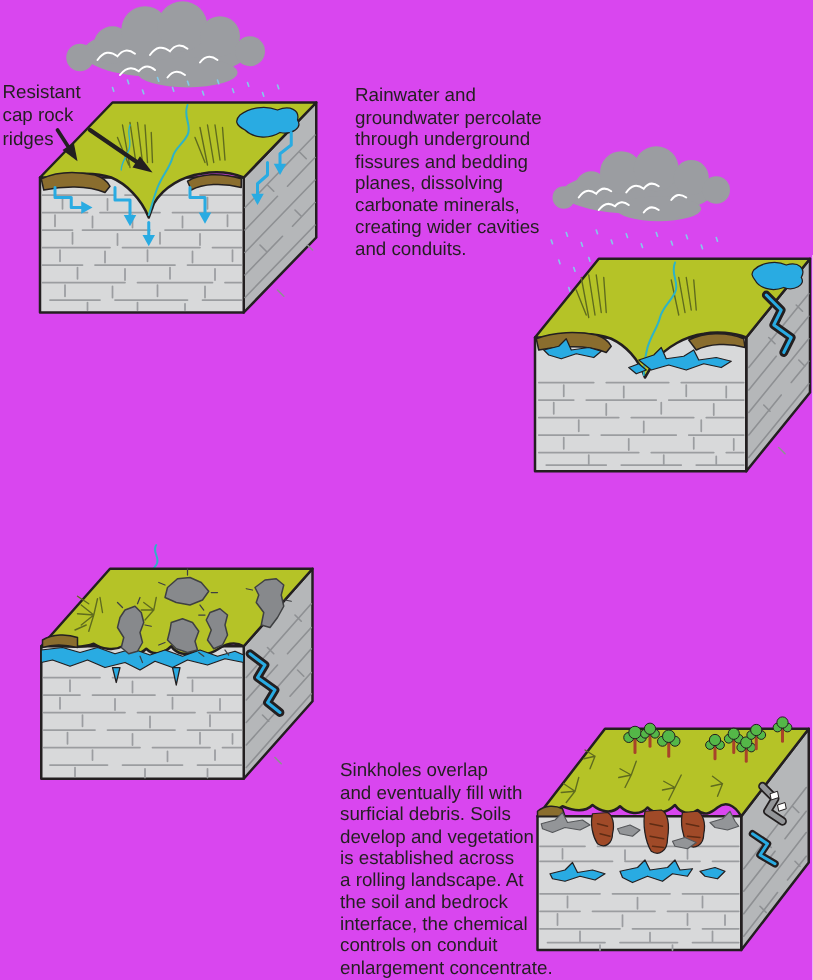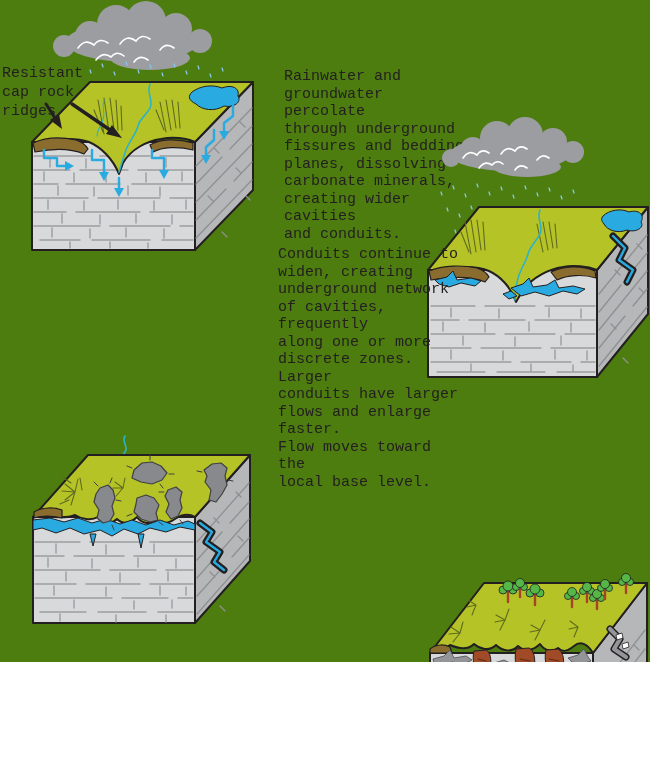--- a/index.html
+++ b/index.html
@@ -1,17 +1,17 @@
 <!DOCTYPE html>
 <html><head>
 <meta charset="utf-8">
 <style>
   html,body{margin:0;padding:0;background:#fff;}
-  .canvas{position:relative;width:650px;height:662px;background:#4d7c0f;overflow:hidden;
-          font-family:Liberation Mono, monospace;color:#231f20;}
+  .canvas{position:relative;width:650px;height:784px;background:#d946ef;overflow:hidden;
+          font-family:Liberation Sans, sans-serif;color:#231f20;}
   .caption{position:absolute;font-size:15px;line-height:17.5px;white-space:pre-line;
            color:#231f20;letter-spacing:0px;}
   .annotation{position:absolute;font-size:15px;line-height:19px;white-space:pre-line;color:#231f20;}
   .stage-svg{position:absolute;}
   
   .face{stroke:#231f20;stroke-width:2;stroke-linejoin:round;}
   .front{fill:#d8d9da;}
   .side{fill:#b5b7b9;}
   .grass{fill:#b5c327;}
   .brown{fill:#8a6d2e;stroke:#231f20;stroke-width:1.2;stroke-linejoin:round;}
@@ -145,30 +145,20 @@
       <g>
         <path class="water" d="M20 170 L32 167 L38 161 L42 170 L56 168 L66 171 L60 176 L46 173 L34 177 L24 174 Z"></path>
         <path class="water" d="M96 178 L108 174 L114 168 L118 177 L132 175 L140 170 L144 178 L158 176 L170 179 L162 184 L148 181 L134 186 L120 182 L106 186 Z"></path>
         <path class="water" d="M88 184 L96 181 L102 186 L94 189 Z"></path>
 
         <path class="chan-under" stroke-width="7" d="M198 126 L210 138 L204 150 L218 160 L212 172"></path>
         <path class="bluearrow" stroke-width="4.2" d="M198 126 L210 138 L204 150 L218 160 L212 172"></path>
       </g>
     </g>
   </svg>
-  <div class="caption" style="left:278px;top:246px;width:185px;">Conduits continue to
-widen, creating
-underground network
-of cavities, frequently
-along one or more
-discrete zones. Larger
-conduits have larger
-flows and enlarge faster.
-Flow moves toward the
-local base level.</div>
 
   <svg class="stage-svg" style="left:20px;top:430px;" width="240" height="212" viewBox="0 0 240 212">
     <path class="stream" d="M105 6 C101 12 109 16 105 22 C102 27 98 28 99 30"></path>
     <g>
       <polygon class="face side" points="175,87 230,25 230,131 175,193"></polygon>
       <rect class="face front" x="13" y="87" width="162" height="106"></rect>
       <path class="brick" d="M15 112H60M70 112H120M130 112H173M15 126H44M54 126H104M114 126H173M15 140H80M90 140H136M146 140H173M15 154H56M66 154H120M130 154H173M15 168H92M102 168H148M158 168H173M20 182H66M78 182H126M138 182H173M36 114v9M86 115v9M134 114v9M28 128v9M72 129v9M118 128v9M156 129v9M46 142v9M100 143v9M148 142v9M34 156v9M86 157v9M140 156v9M166 157v8M54 170v8M114 171v8M152 170v8M40 184v7M96 185v7M146 185v7"></path>
       <path class="brickR" d="M177 112L229 53M177 130L202 102M210 93L229 72M177 148L229 89M177 166L204 136M212 127L229 108M177 184L229 125M194 88l5 5M216 62l5 5M190 142l5 5M218 106l5 5M200 176l5 5"></path>
       <path class="face grass" d="M13 87 L68 25 L230 25 L175 87 C168 83 161 85 155 89 C149 93 142 95 136 91 C129 95 121 93 117 87 C111 93 103 95 97 89 C91 95 83 93 78 87 C71 91 61 89 55 85 C46 89 31 87 24 86 Z"></path>
       <path class="brown" d="M14 82 C22 77 34 77 42 80 L42 88 C30 85 20 86 14 88 Z"></path>
@@ -274,14 +264,24 @@
 
       <g>
         <path class="water" d="M20 154 L32 151 L38 145 L42 153 L54 151 L64 154 L56 159 L44 156 L32 160 L22 158 Z"></path>
         <path class="water" d="M76 152 L90 149 L96 143 L100 151 L114 149 L120 143 L124 151 L134 150 L130 156 L118 154 L110 160 L98 156 L86 161 L78 157 Z"></path>
         <path class="water" d="M140 152 L152 149 L160 152 L154 158 L144 156 Z"></path>
         <path class="chan-under" stroke-width="6" d="M182 122 L194 130 L188 139 L200 146"></path>
         <path class="bluearrow" stroke-width="3.6" d="M182 122 L194 130 L188 139 L200 146"></path>
       </g>
     </g>
   </svg>
+  <div class="caption" style="left:272px;top:608px;width:200px;">Sinkholes overlap
+and eventually fill with
+surficial debris. Soils
+develop and vegetation
+is established across
+a rolling landscape. At
+the soil and bedrock
+interface, the chemical
+controls on conduit
+enlargement concentrate.</div>
 
 </div>
 
 </body></html>

